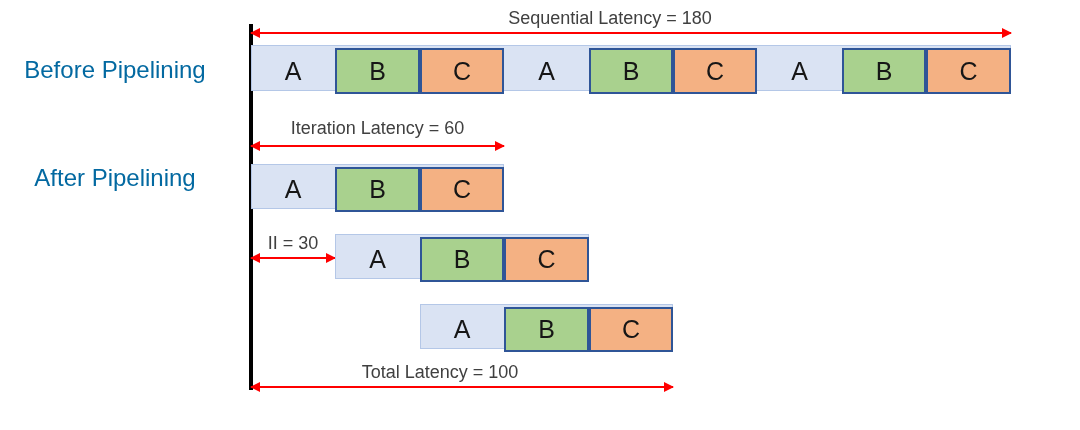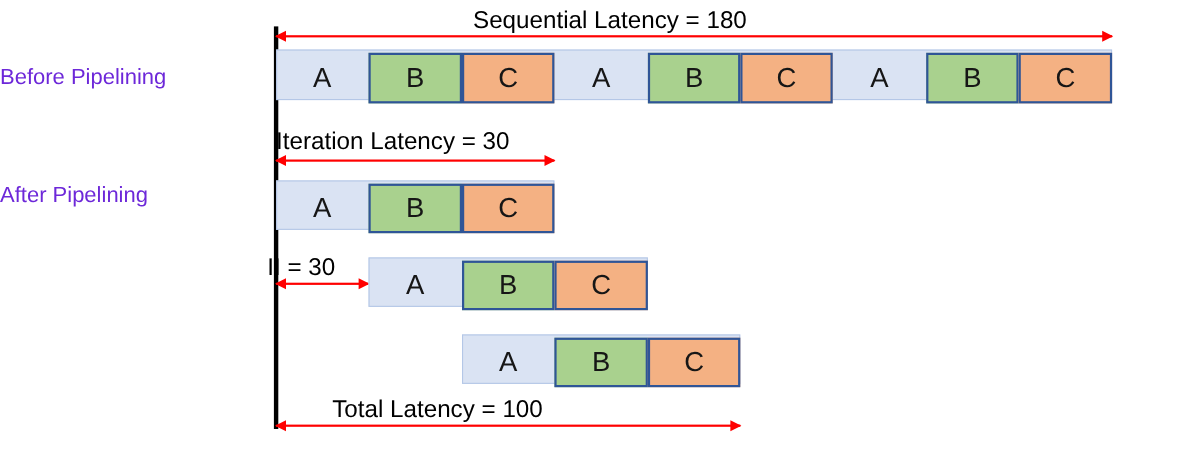--- a/index.html
+++ b/index.html
@@ -1,38 +1,38 @@
 <!DOCTYPE html>
 <html><head>
 <meta charset="utf-8">
 <style>
   html,body{margin:0;padding:0;background:#ffffff;}
   .canvas{
     position:relative;width:1080px;height:430px;background:#ffffff;
     font-family:"Liberation Sans",sans-serif;overflow:hidden;
   }
   .rowlabel{
-    position:absolute;font-size:20px;line-height:28px;color:#6d28d9;
-    text-align:left;white-space:nowrap;
+    position:absolute;font-size:24px;line-height:28px;color:#0369a1;
+    text-align:center;white-space:nowrap;
   }
   .axis{position:absolute;background:#000000;}
   .bar{
     position:absolute;background:#dae3f3;border:1px solid #b4c7e7;
     box-sizing:border-box;
   }
   .stage{
     position:absolute;box-sizing:border-box;display:flex;
     align-items:center;justify-content:center;
     font-size:25px;color:#161616;
   }
   .stage.b{background:#a9d18e;border:2px solid #2f5597;}
   .stage.c{background:#f4b183;border:2px solid #2f5597;}
   .annot{
-    position:absolute;font-size:22px;line-height:20px;color:#000000;
-    white-space:nowrap;
+    position:absolute;font-size:18px;line-height:20px;color:#404040;
+    text-align:center;white-space:nowrap;
   }
   .arrow{position:absolute;height:2px;background:#ff0000;}
   .arrow::before{
     content:"";position:absolute;left:-1px;top:-4px;width:0;height:0;
     border-top:5px solid transparent;border-bottom:5px solid transparent;
     border-right:10px solid #ff0000;
   }
   .arrow::after{
     content:"";position:absolute;right:-1px;top:-4px;width:0;height:0;
     border-top:5px solid transparent;border-bottom:5px solid transparent;
@@ -56,37 +56,37 @@
   <div class="stage a" style="left:251px;top:48px;width:84px;height:46px;">A</div>
   <div class="stage b" style="left:335px;top:48px;width:85px;height:46px;">B</div>
   <div class="stage c" style="left:420px;top:48px;width:84px;height:46px;">C</div>
   <div class="stage a" style="left:504px;top:48px;width:85px;height:46px;">A</div>
   <div class="stage b" style="left:589px;top:48px;width:84px;height:46px;">B</div>
   <div class="stage c" style="left:673px;top:48px;width:84px;height:46px;">C</div>
   <div class="stage a" style="left:757px;top:48px;width:85px;height:46px;">A</div>
   <div class="stage b" style="left:842px;top:48px;width:84px;height:46px;">B</div>
   <div class="stage c" style="left:926px;top:48px;width:85px;height:46px;">C</div>
 
-  <div class="annot" style="left:251px;top:118px;width:253px;">Iteration Latency = 30</div>
+  <div class="annot" style="left:251px;top:118px;width:253px;">Iteration Latency = 60</div>
   <div class="arrow" style="left:251px;top:145px;width:253px;"></div>
 
   <div class="bar" style="left:251px;top:164px;width:253px;height:45px;"></div>
   <div class="stage a" style="left:251px;top:167px;width:84px;height:45px;">A</div>
   <div class="stage b" style="left:335px;top:167px;width:85px;height:45px;">B</div>
   <div class="stage c" style="left:420px;top:167px;width:84px;height:45px;">C</div>
 
   <div class="annot" style="left:243px;top:233px;width:100px;">II = 30</div>
   <div class="arrow" style="left:251px;top:257px;width:84px;"></div>
 
   <div class="bar" style="left:335px;top:234px;width:254px;height:45px;"></div>
   <div class="stage a" style="left:335px;top:237px;width:85px;height:45px;">A</div>
   <div class="stage b" style="left:420px;top:237px;width:84px;height:45px;">B</div>
   <div class="stage c" style="left:504px;top:237px;width:85px;height:45px;">C</div>
 
   <div class="bar" style="left:420px;top:304px;width:253px;height:45px;"></div>
   <div class="stage a" style="left:420px;top:307px;width:84px;height:45px;">A</div>
   <div class="stage b" style="left:504px;top:307px;width:85px;height:45px;">B</div>
   <div class="stage c" style="left:589px;top:307px;width:84px;height:45px;">C</div>
 
-  <div class="annot" style="left:302px;top:362px;width:300px;">Total Latency = 100</div>
+  <div class="annot" style="left:290px;top:362px;width:300px;">Total Latency = 100</div>
   <div class="arrow" style="left:251px;top:386px;width:422px;"></div>
 
 </div>
 
 </body></html>

